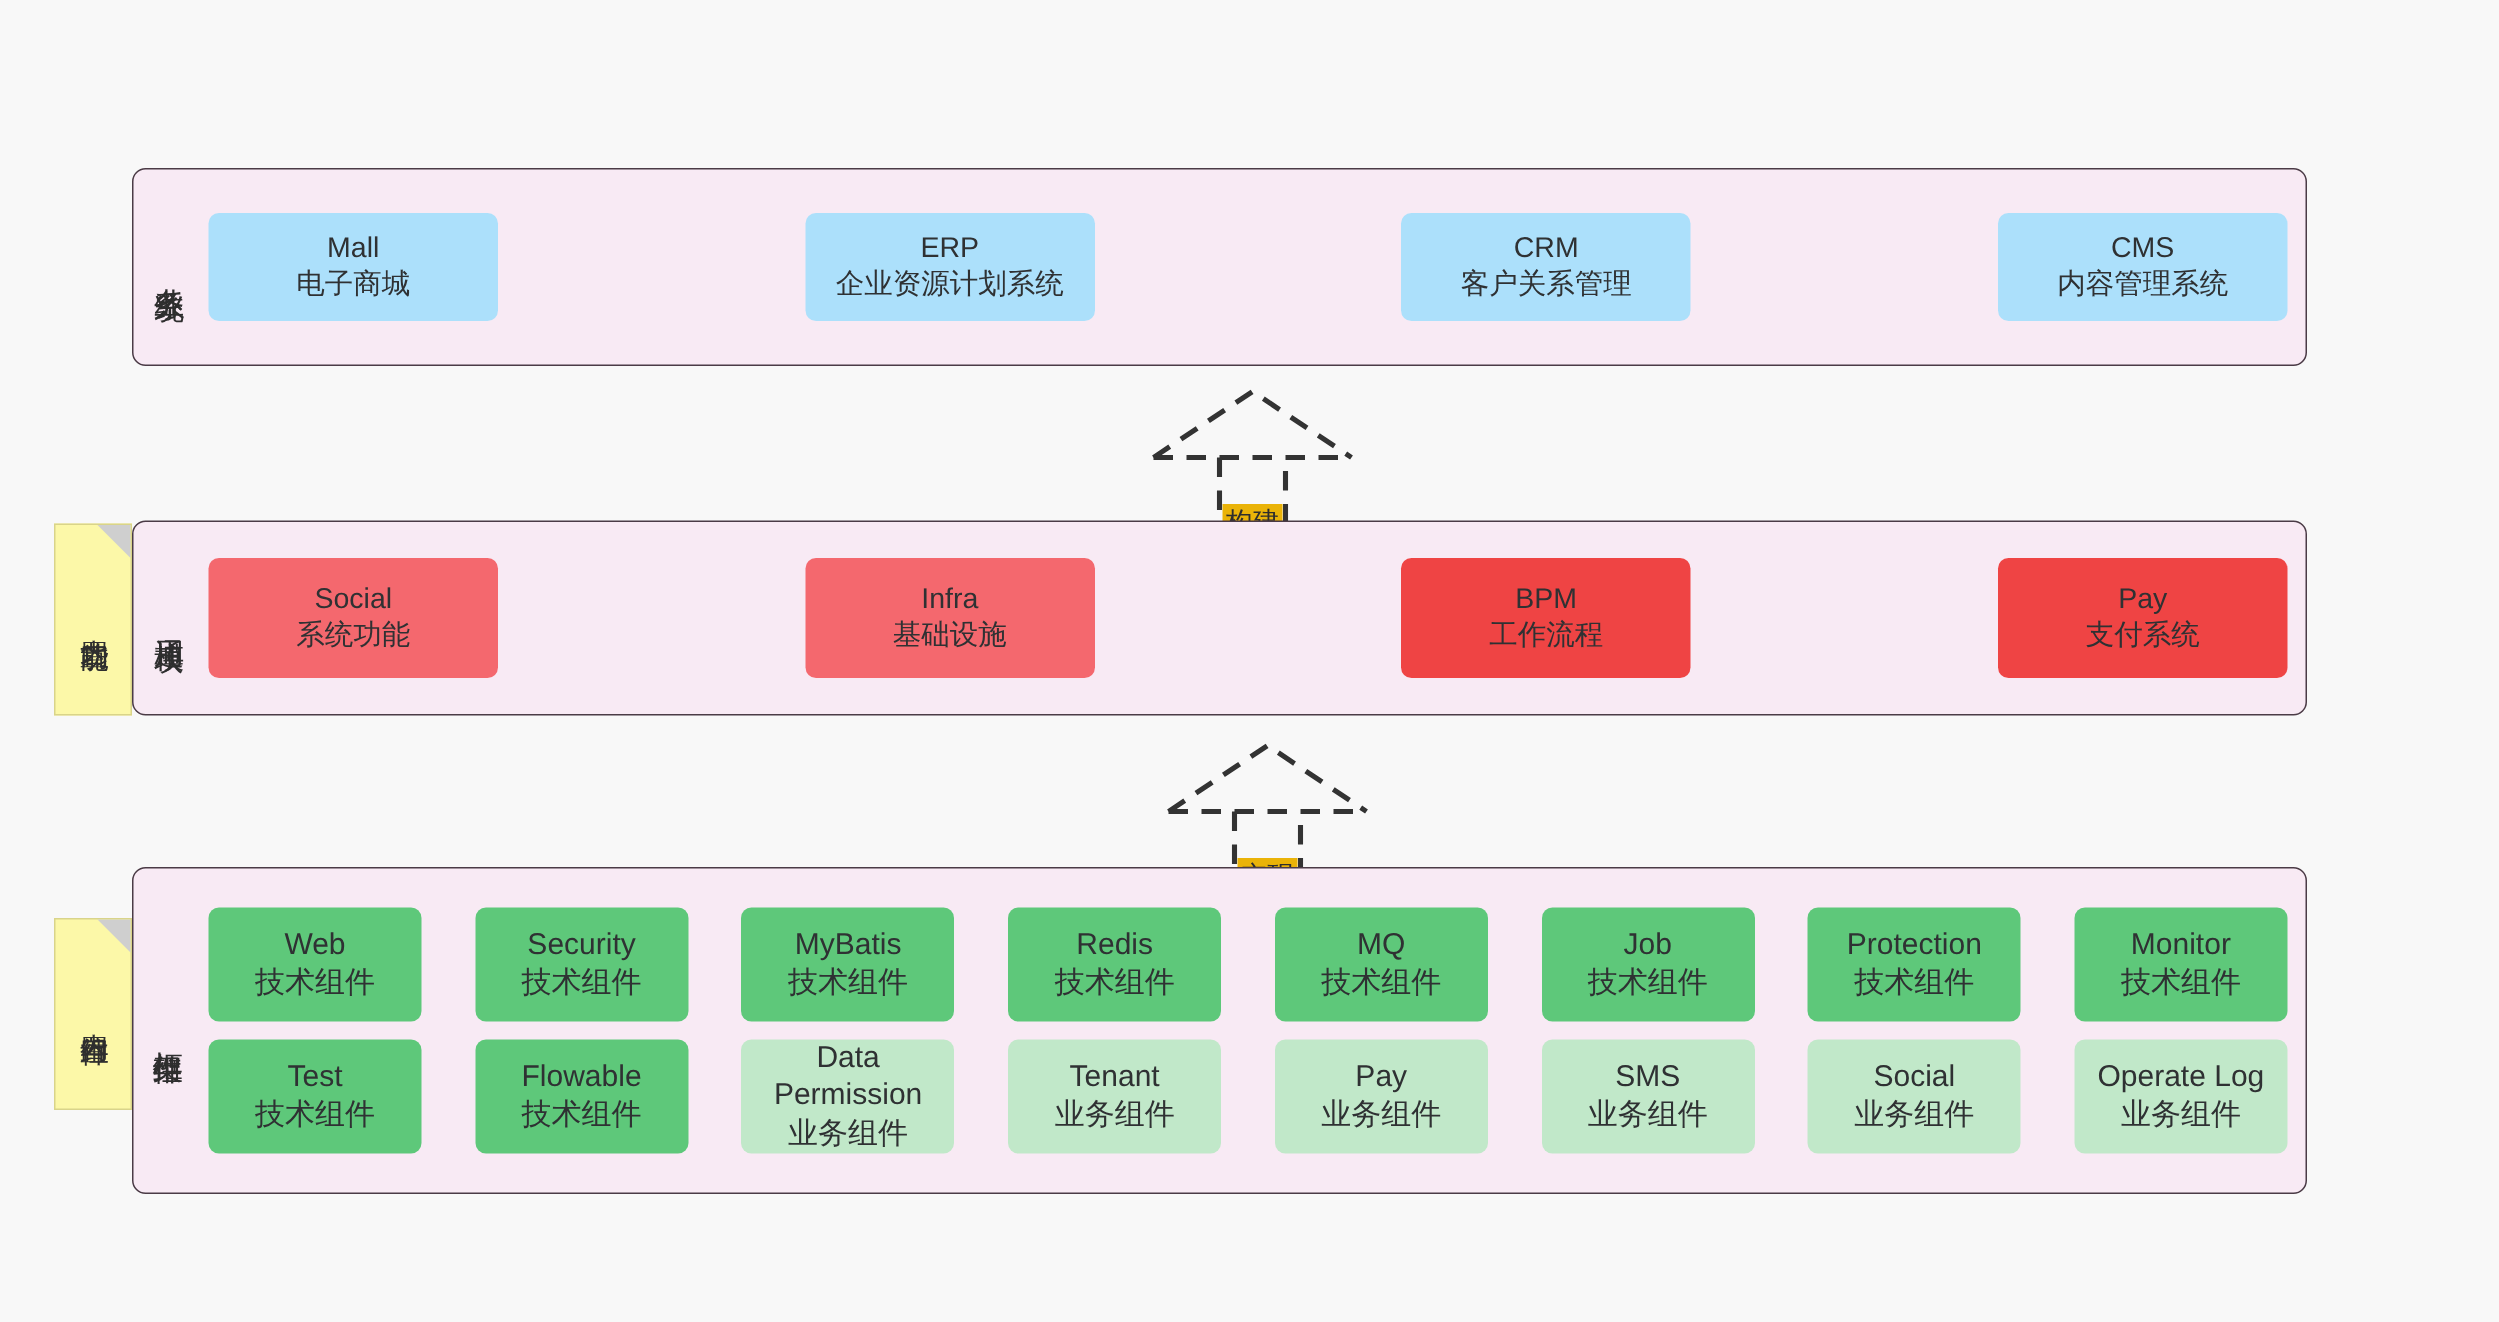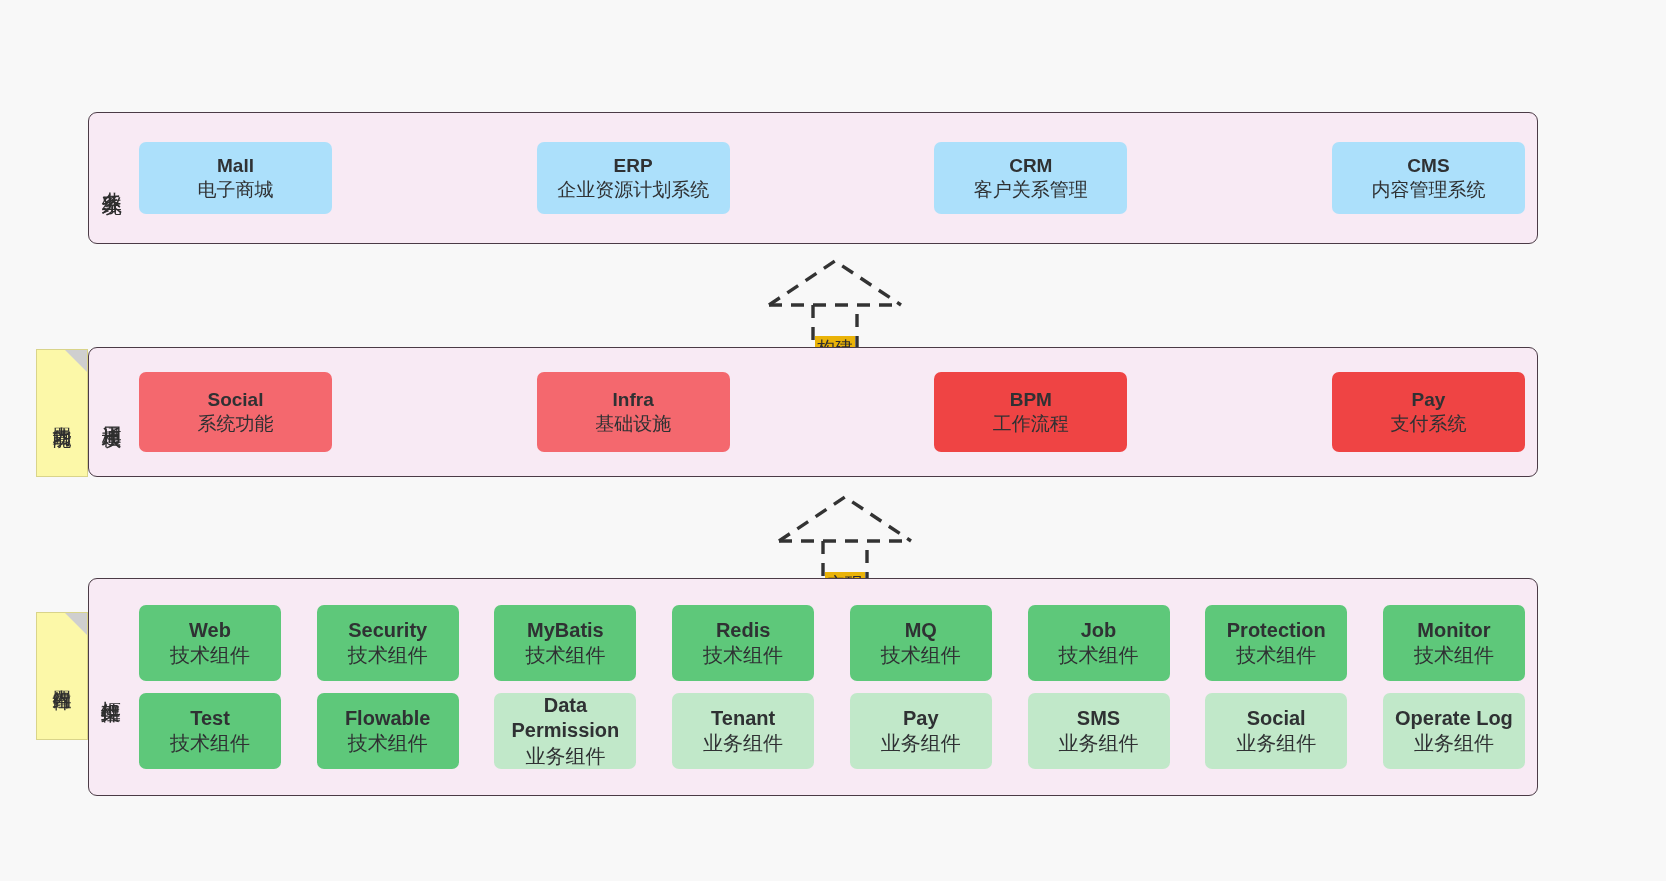--- a/index.html
+++ b/index.html
@@ -67,21 +67,21 @@
     flex-direction: column;
     align-items: center;
     justify-content: center;
     text-align: center;
     font-size: 19px;
     line-height: 1.27;
     color: #2f3133;
     padding: 4px 6px;
     user-select: none;
   }
-  .card .en { display: block; font-weight: bold; }
+  .card .en { display: block; }
   .card .cn { display: block; }
 
   .c-blue   { background: #ace0fb; }
   .c-red    { background: #f4686e; }
   .c-pink   { background: #ef4444; }
   .c-green  { background: #5ec87a; }
   .c-lgreen { background: #c1e8c9; }
 
   
   #band-business { left: 88px; top: 112px; width: 1450px; height: 132px; }

